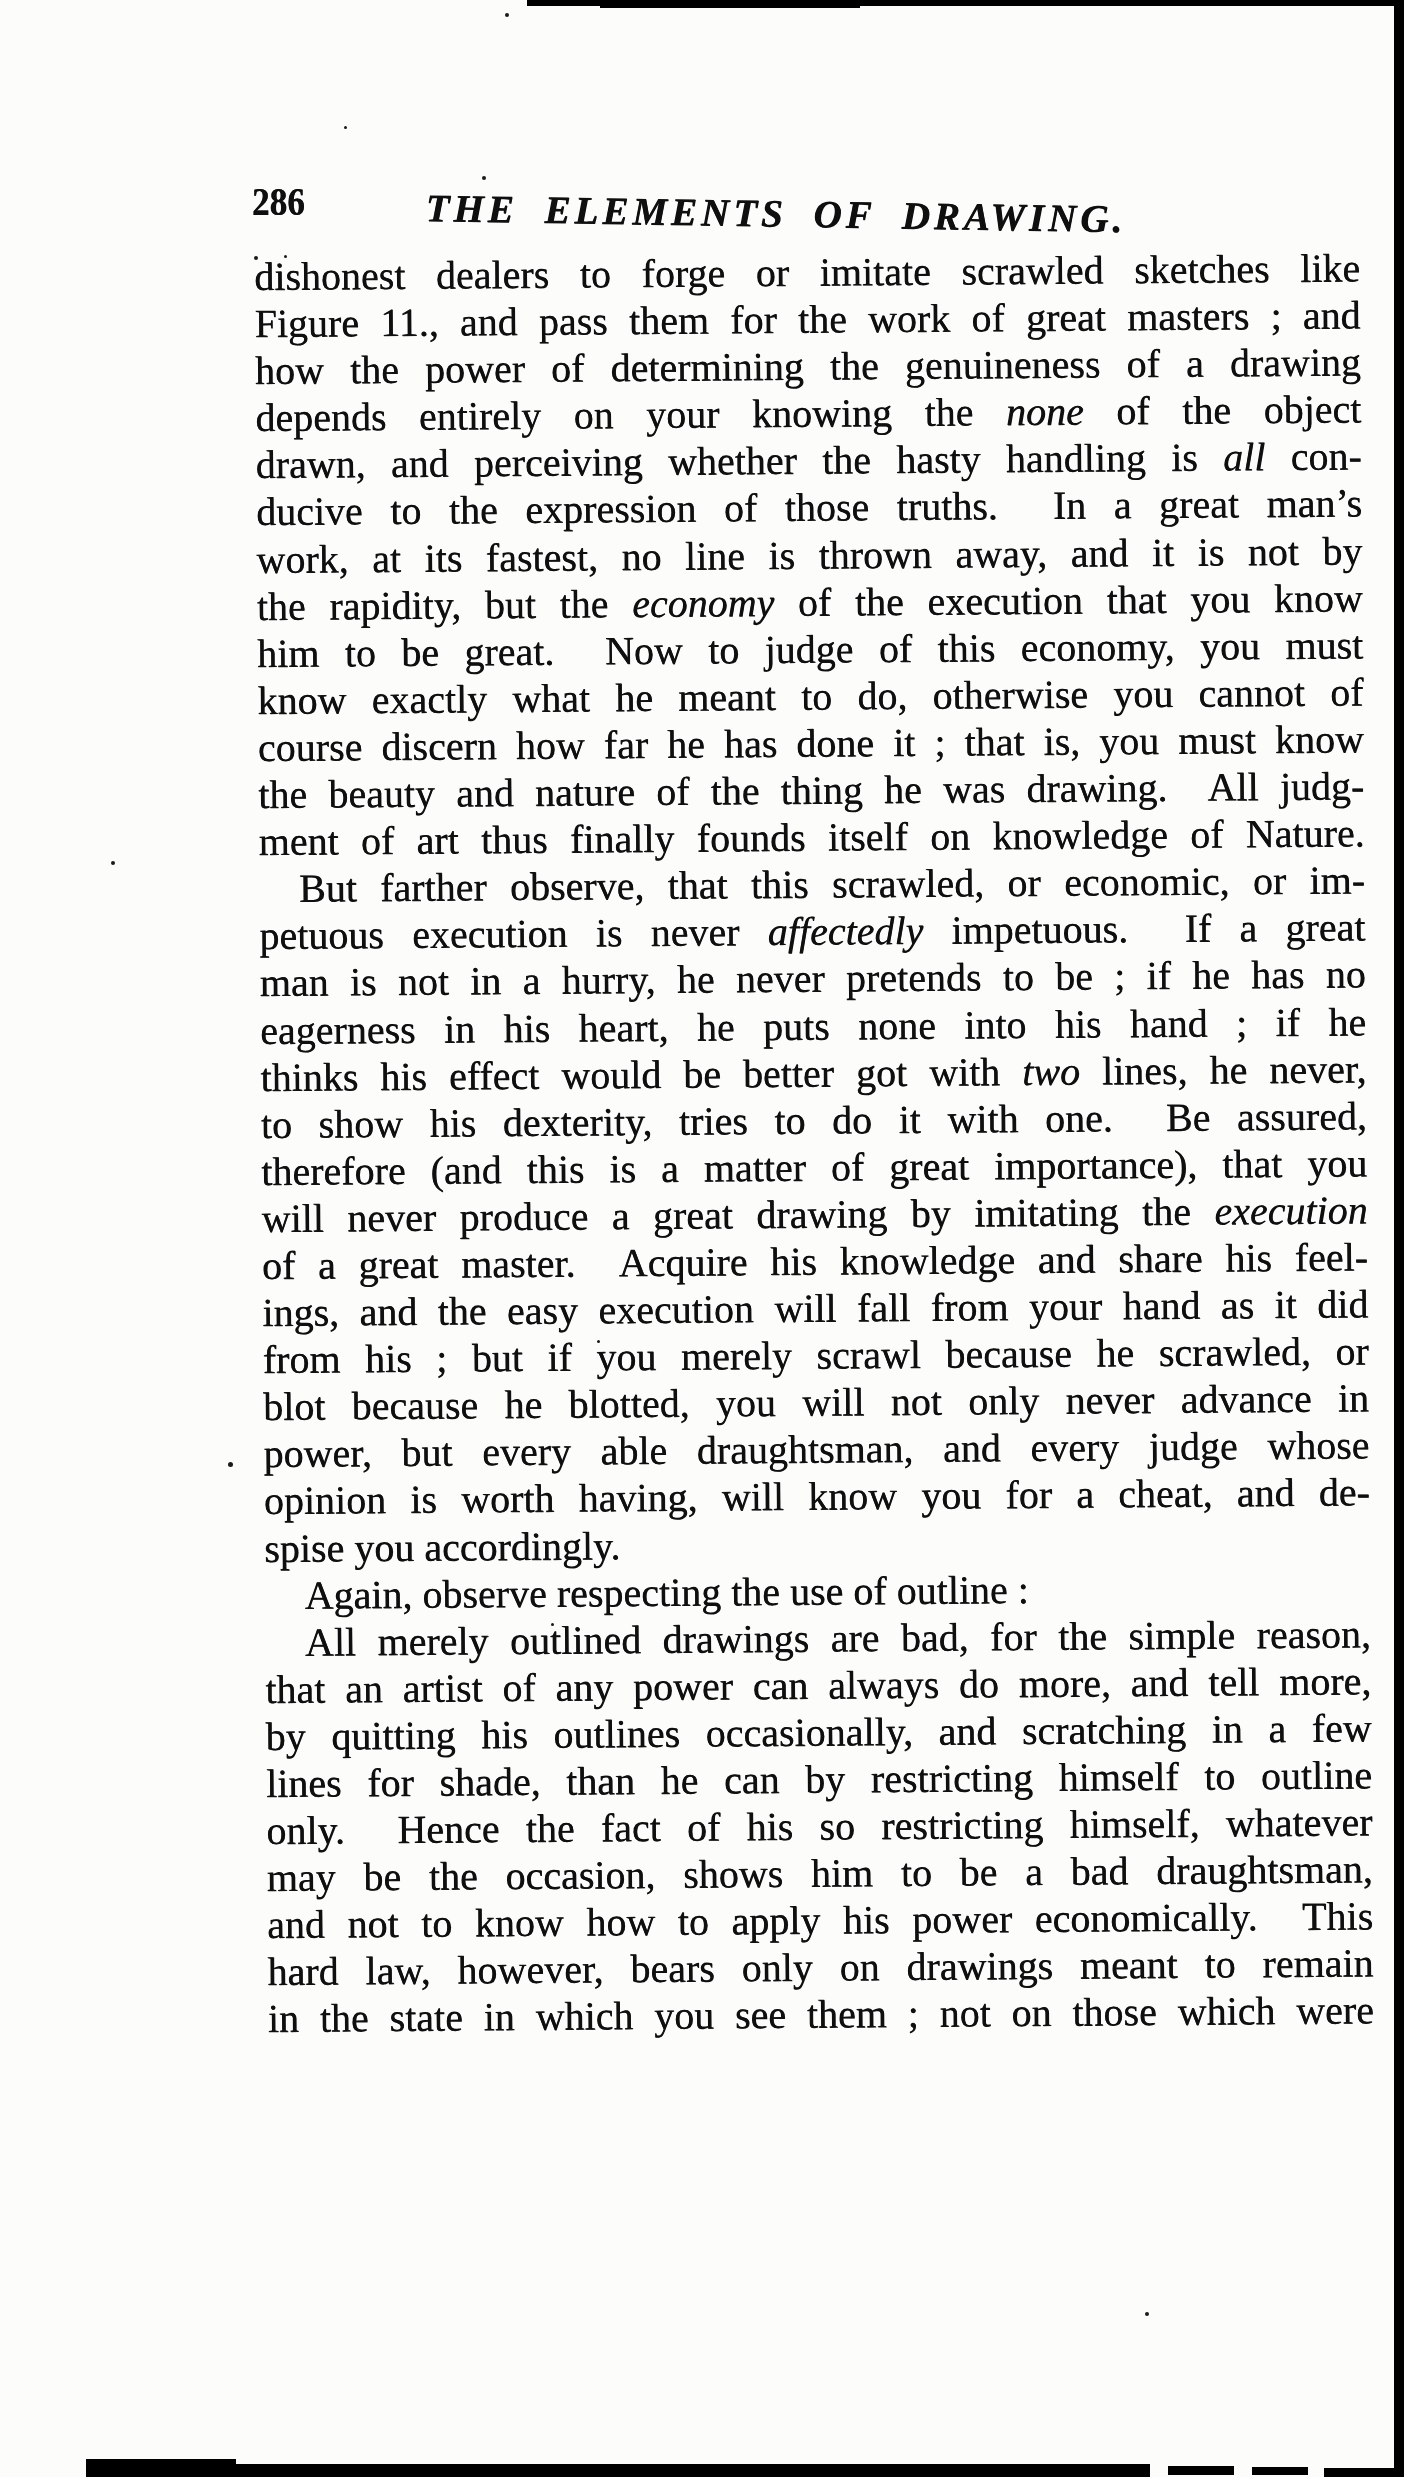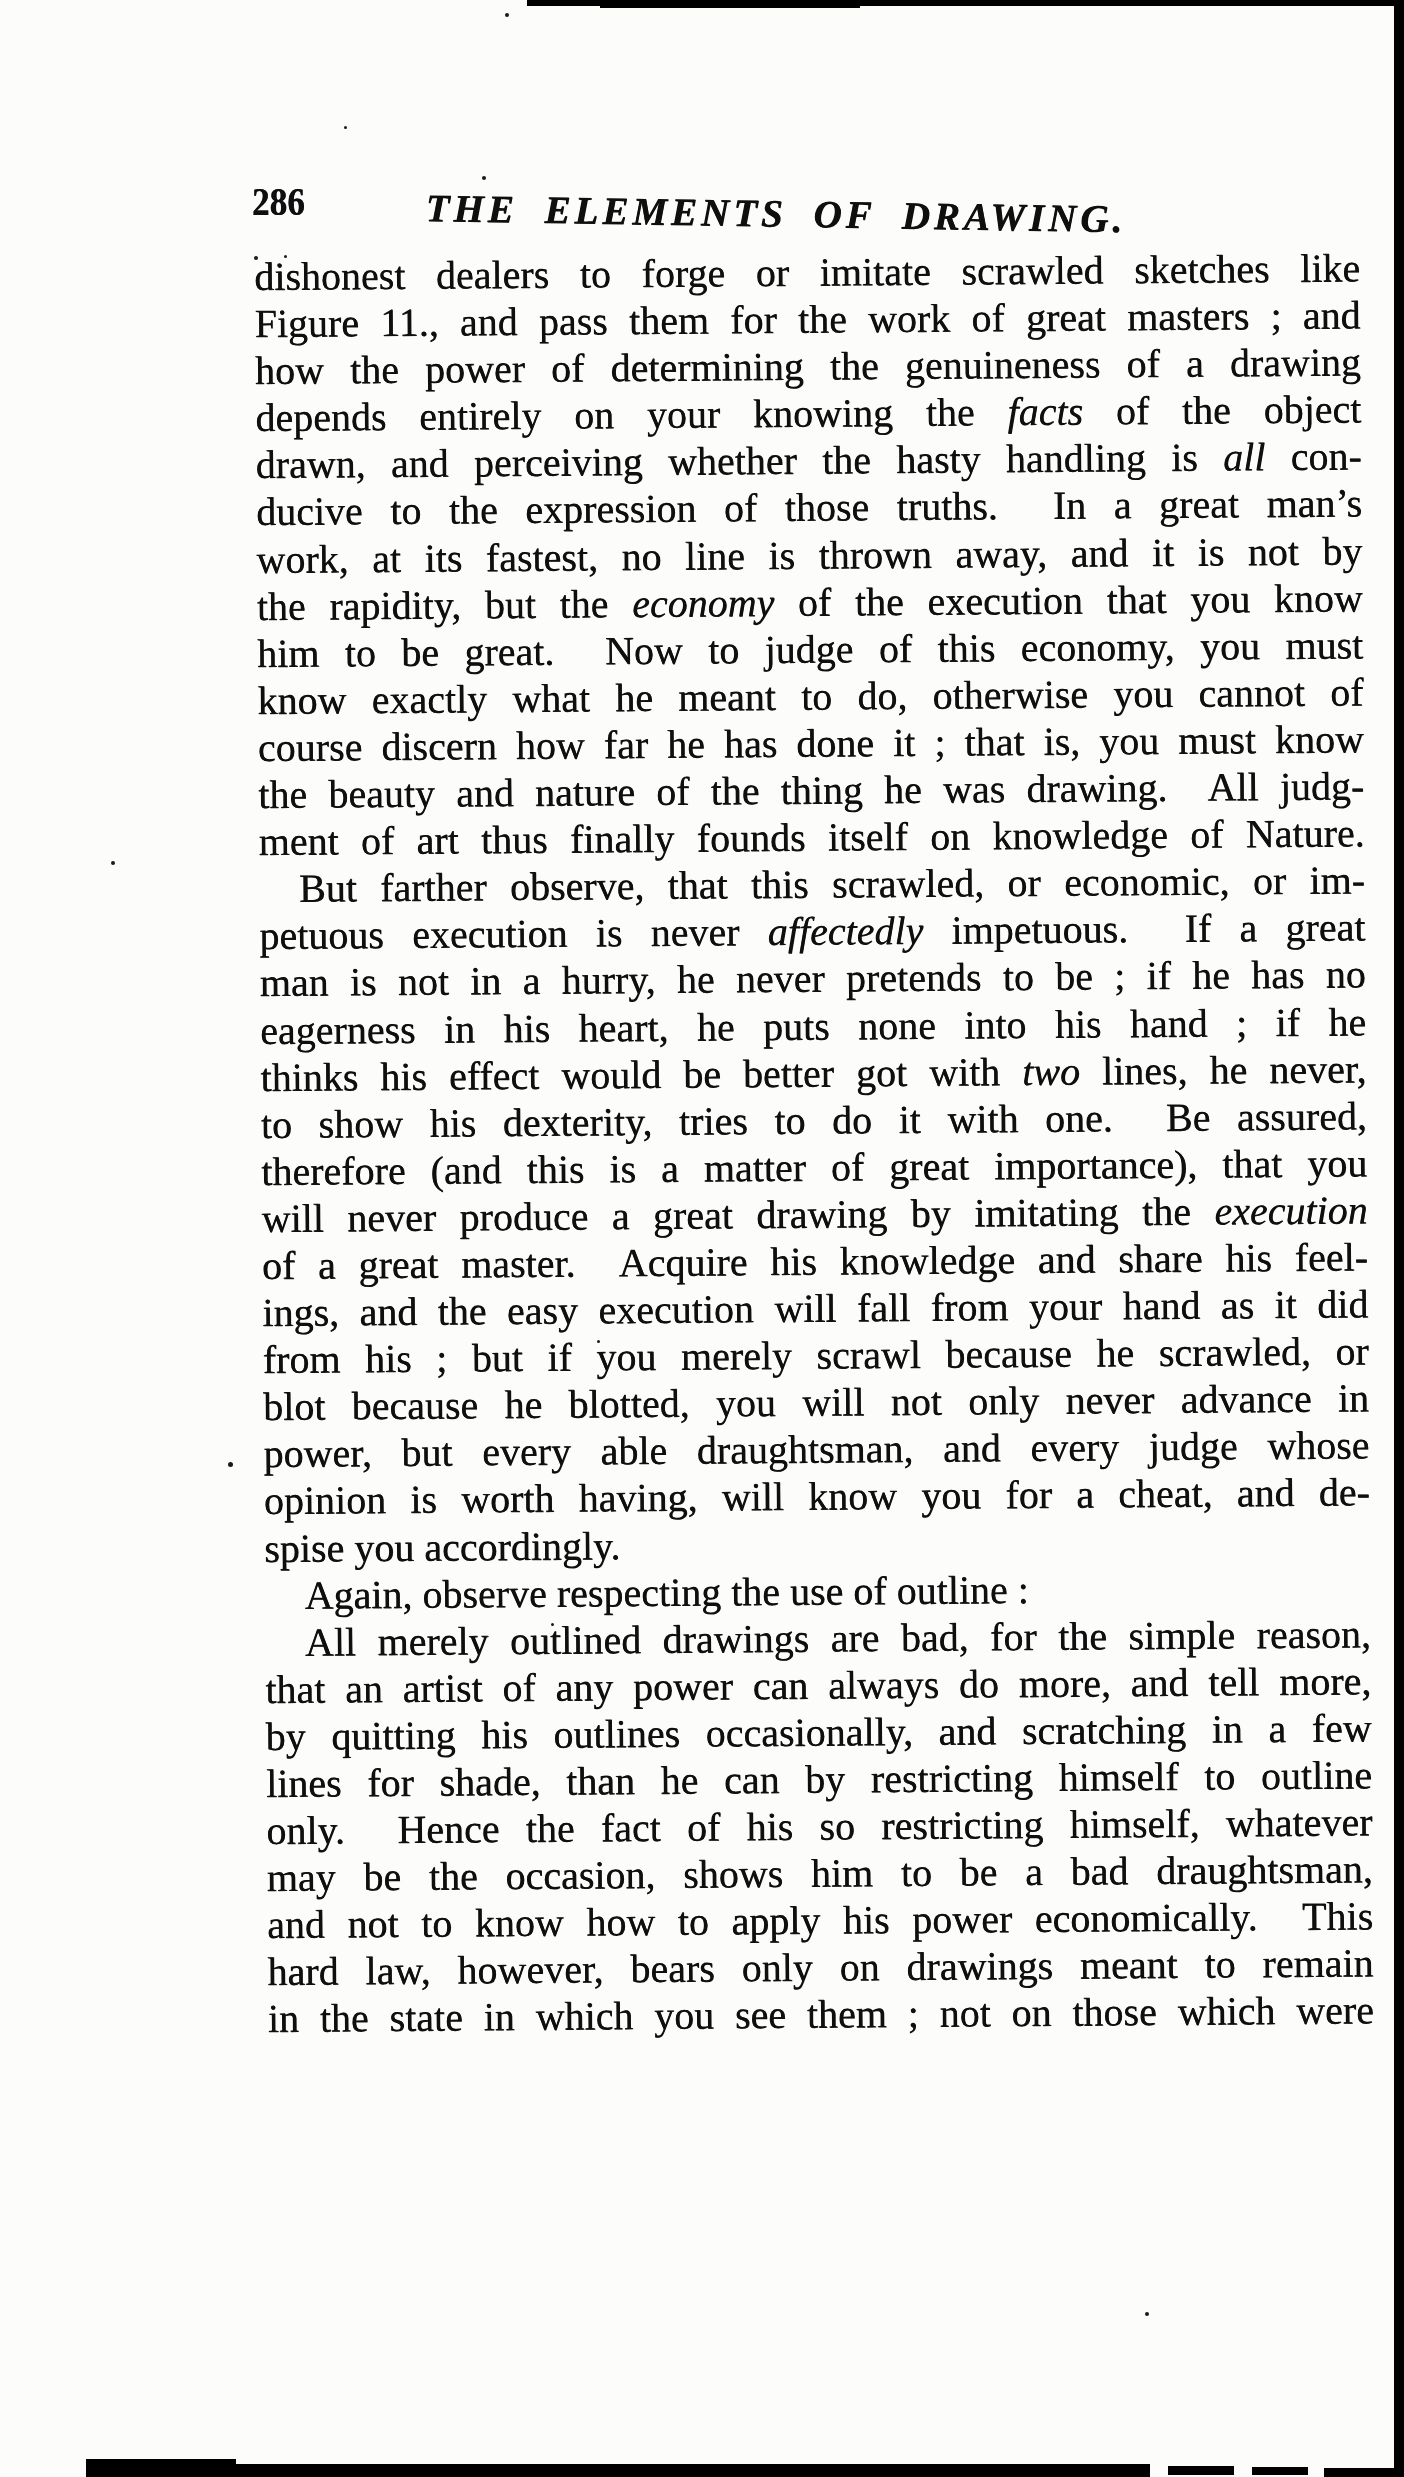--- a/index.html
+++ b/index.html
@@ -67,21 +67,21 @@
   <div class="spk" style="left:551px; top:1623px; width:3px; height:3px;"></div>
   <div class="spk" style="left:1145px; top:2312px; width:4px; height:4px;"></div>
 
   <div class="page-number">286</div>
   <div class="running-title">THE ELEMENTS OF DRAWING.</div>
 
   <div class="body-text">
       <div class="line j">dishonest dealers to forge or imitate scrawled sketches like</div>
       <div class="line j">Figure 11., and pass them for the work of great masters ; and</div>
       <div class="line j">how the power of determining the genuineness of a drawing</div>
-      <div class="line j">depends entirely on your knowing the <i>facts</i> of the object</div>
+      <div class="line j">depends entirely on your knowing the <i>none</i> of the object</div>
       <div class="line j">drawn, and perceiving whether the hasty handling is <i>all</i> con-</div>
       <div class="line j">ducive to the expression of those truths.&nbsp; In a great man’s</div>
       <div class="line j">work, at its fastest, no line is thrown away, and it is not by</div>
       <div class="line j">the rapidity, but the <i>economy</i> of the execution that you know</div>
       <div class="line j">him to be great.&nbsp; Now to judge of this economy, you must</div>
       <div class="line j">know exactly what he meant to do, otherwise you cannot of</div>
       <div class="line j">course discern how far he has done it ; that is, you must know</div>
       <div class="line j">the beauty and nature of the thing he was drawing.&nbsp; All judg-</div>
       <div class="line j">ment of art thus finally founds itself on knowledge of Nature.</div>
       <div class="line j indent">But farther observe, that this scrawled, or economic, or im-</div>

